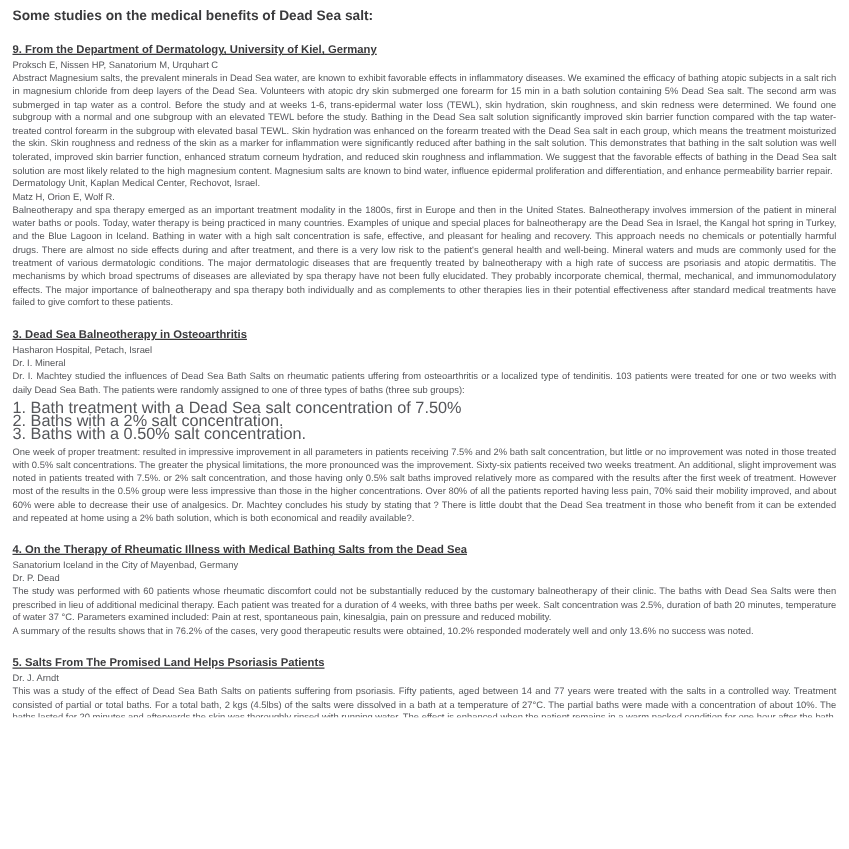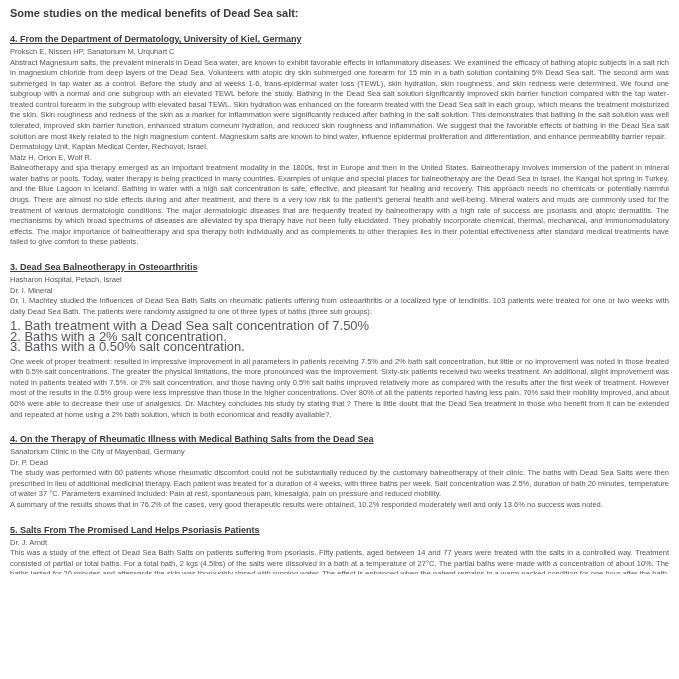--- a/index.html
+++ b/index.html
@@ -58,21 +58,21 @@
   }
 </style>
 </head>
 <body>
 
 <div class="page">
 
   <div class="doc-title">Some studies on the medical benefits of Dead Sea salt:</div>
 
   <div class="section">
-    <div class="sec-heading">4. From the Department of Dermatology, University of Kiel, Germany</div>
+    <div class="sec-heading">9. From the Department of Dermatology, University of Kiel, Germany</div>
     <div class="meta">Proksch E, Nissen HP, Sanatorium M, Urquhart C</div>
     <p class="para">Abstract Magnesium salts, the prevalent minerals in Dead Sea water, are known to exhibit favorable effects in inflammatory diseases. We examined the efficacy of bathing atopic subjects in a salt rich in magnesium chloride from deep layers of the Dead Sea. Volunteers with atopic dry skin submerged one forearm for 15 min in a bath solution containing 5% Dead Sea salt. The second arm was submerged in tap water as a control. Before the study and at weeks 1-6, trans-epidermal water loss (TEWL), skin hydration, skin roughness, and skin redness were determined. We found one subgroup with a normal and one subgroup with an elevated TEWL before the study. Bathing in the Dead Sea salt solution significantly improved skin barrier function compared with the tap water-treated control forearm in the subgroup with elevated basal TEWL. Skin hydration was enhanced on the forearm treated with the Dead Sea salt in each group, which means the treatment moisturized the skin. Skin roughness and redness of the skin as a marker for inflammation were significantly reduced after bathing in the salt solution. This demonstrates that bathing in the salt solution was well tolerated, improved skin barrier function, enhanced stratum corneum hydration, and reduced skin roughness and inflammation. We suggest that the favorable effects of bathing in the Dead Sea salt solution are most likely related to the high magnesium content. Magnesium salts are known to bind water, influence epidermal proliferation and differentiation, and enhance permeability barrier repair.</p>
   </div>
 
   <div class="section">
     <div class="meta">Dermatology Unit, Kaplan Medical Center, Rechovot, Israel.</div>
     <div class="meta">Matz H, Orion E, Wolf R.</div>
     <p class="para">Balneotherapy and spa therapy emerged as an important treatment modality in the 1800s, first in Europe and then in the United States. Balneotherapy involves immersion of the patient in mineral water baths or pools. Today, water therapy is being practiced in many countries. Examples of unique and special places for balneotherapy are the Dead Sea in Israel, the Kangal hot spring in Turkey, and the Blue Lagoon in Iceland. Bathing in water with a high salt concentration is safe, effective, and pleasant for healing and recovery. This approach needs no chemicals or potentially harmful drugs. There are almost no side effects during and after treatment, and there is a very low risk to the patient's general health and well-being. Mineral waters and muds are commonly used for the treatment of various dermatologic conditions. The major dermatologic diseases that are frequently treated by balneotherapy with a high rate of success are psoriasis and atopic dermatitis. The mechanisms by which broad spectrums of diseases are alleviated by spa therapy have not been fully elucidated. They probably incorporate chemical, thermal, mechanical, and immunomodulatory effects. The major importance of balneotherapy and spa therapy both individually and as complements to other therapies lies in their potential effectiveness after standard medical treatments have failed to give comfort to these patients.</p>
   </div>
 
@@ -84,21 +84,21 @@
     <div class="bath-list">
       <div class="list-item">1. Bath treatment with a Dead Sea salt concentration of 7.50%</div>
       <div class="list-item">2. Baths with a 2% salt concentration.</div>
       <div class="list-item">3. Baths with a 0.50% salt concentration.</div>
     </div>
     <p class="para">One week of proper treatment: resulted in impressive improvement in all parameters in patients receiving 7.5% and 2% bath salt concentration, but little or no improvement was noted in those treated with 0.5% salt concentrations. The greater the physical limitations, the more pronounced was the improvement. Sixty-six patients received two weeks treatment. An additional, slight improvement was noted in patients treated with 7.5%. or 2% salt concentration, and those having only 0.5% salt baths improved relatively more as compared with the results after the first week of treatment. However most of the results in the 0.5% group were less impressive than those in the higher concentrations. Over 80% of all the patients reported having less pain, 70% said their mobility improved, and about 60% were able to decrease their use of analgesics. Dr. Machtey concludes his study by stating that ? There is little doubt that the Dead Sea treatment in those who benefit from it can be extended and repeated at home using a 2% bath solution, which is both economical and readily available?.</p>
   </div>
 
   <div class="section">
     <div class="sec-heading">4. On the Therapy of Rheumatic Illness with Medical Bathing Salts from the Dead Sea</div>
-    <div class="meta">Sanatorium Clinic in the City of Mayenbad, Germany</div>
+    <div class="meta">Sanatorium Iceland in the City of Mayenbad, Germany</div>
     <div class="meta">Dr. P. Dead</div>
     <p class="para">The study was performed with 60 patients whose rheumatic discomfort could not be substantially reduced by the customary balneotherapy of their clinic. The baths with Dead Sea Salts were then prescribed in lieu of additional medicinal therapy. Each patient was treated for a duration of 4 weeks, with three baths per week. Salt concentration was 2.5%, duration of bath 20 minutes, temperature of water 37 °C. Parameters examined included: Pain at rest, spontaneous pain, kinesalgia, pain on pressure and reduced mobility.</p>
     <p class="para">A summary of the results shows that in 76.2% of the cases, very good therapeutic results were obtained, 10.2% responded moderately well and only 13.6% no success was noted.</p>
   </div>
 
   <div class="section">
     <div class="sec-heading">5. Salts From The Promised Land Helps Psoriasis Patients</div>
     <div class="meta">Dr. J. Arndt</div>
     <p class="para">This was a study of the effect of Dead Sea Bath Salts on patients suffering from psoriasis. Fifty patients, aged between 14 and 77 years were treated with the salts in a controlled way. Treatment consisted of partial or total baths. For a total bath, 2 kgs (4.5lbs) of the salts were dissolved in a bath at a temperature of 27°C. The partial baths were made with a concentration of about 10%. The baths lasted for 20 minutes and afterwards the skin was thoroughly rinsed with running water. The effect is enhanced when the patient remains in a warm packed condition for one hour after the bath. The treatment lasted for 3 weeks, with 3-4 baths per week. The results show that most symptoms of the illness diminished within one week of treatment, notably itch, scaling joint complaints, and the falling asleep and sleep through difficulties. Other parameters such as spread, redness and infiltration decreased somewhat more slowly. Improvement was steady - the four week treatment left the patients essentially free from complaints. Dr. Arndt points out that of particular importance from the patient's point of view is the rapid relief from such irritating a symptom as itching. There is a corresponding relief from sleeping disturbances, which were rather wide-spread prior to treatment. The drastic decrease in scaling within one week can be interpreted by physician and patient alike as a further proof of the course outlined above: Healing was total in 27 patients (54%), whereas in 22 cases there was a marked impressive improvement. Tolerance was excellent in all 50 cases. There were no side effects whatsoever, dermatological or otherwise.</p>
   </div>

